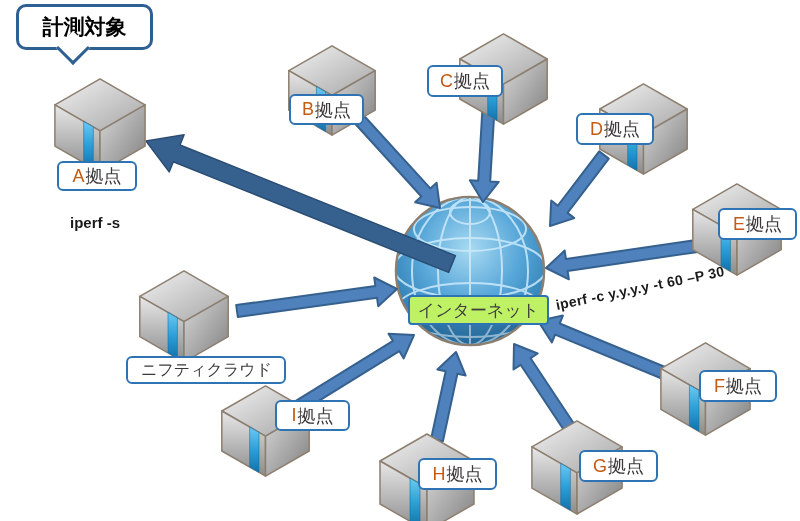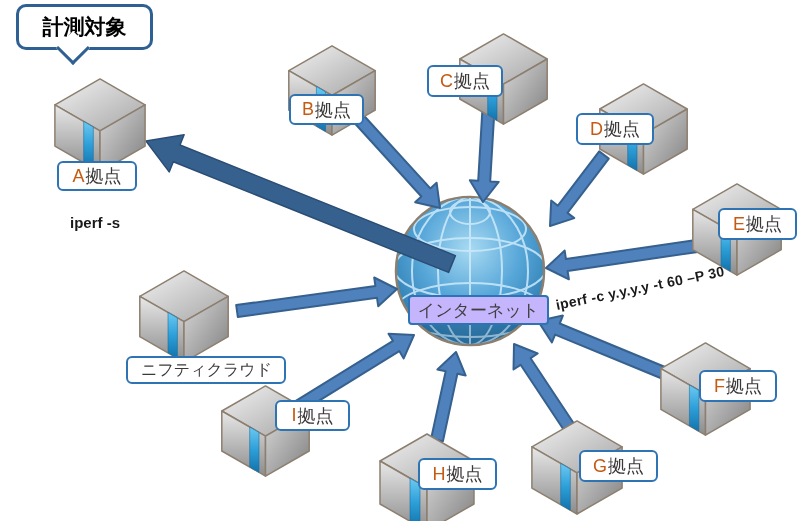--- a/index.html
+++ b/index.html
@@ -11,21 +11,21 @@
   .node-label{
     position:absolute;box-sizing:border-box;background:#fff;
     border:2.5px solid var(--label-border,#2e74b5);border-radius:6px;
     display:flex;align-items:center;justify-content:center;
     font-size:18px;color:var(--node-text,#3b3838);z-index:4;white-space:nowrap;
   }
   .node-label .letter{color:var(--node-letter,#c55a11);margin-right:1px;font-weight:500;}
   .node-label.small{font-size:16px;}
   .inet-label{
     position:absolute;left:408px;top:295px;width:141px;height:30px;box-sizing:border-box;
-    background:#c4b5fd;border:2px solid var(--label-border,#2e74b5);border-radius:4px;
+    background:#bef264;border:2px solid var(--label-border,#2e74b5);border-radius:4px;
     display:flex;align-items:center;justify-content:center;
     font-size:17px;color:#3f3f3f;z-index:4;white-space:nowrap;
   }
   .callout{
     position:absolute;left:16px;top:4px;width:137px;height:46px;box-sizing:border-box;
     background:#fff;border:3.5px solid var(--callout-border,#2e6093);border-radius:10px;
     display:flex;align-items:center;justify-content:center;
     font-size:21px;font-weight:bold;color:#000;z-index:5;
   }
   .callout-tail{

